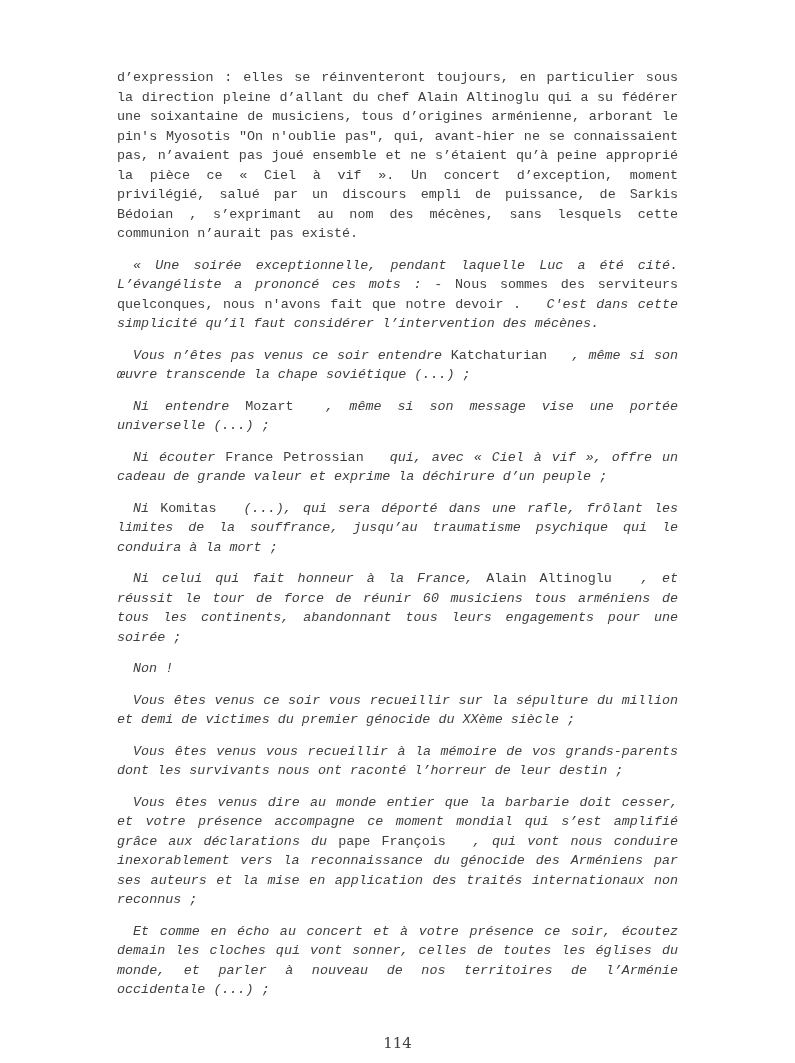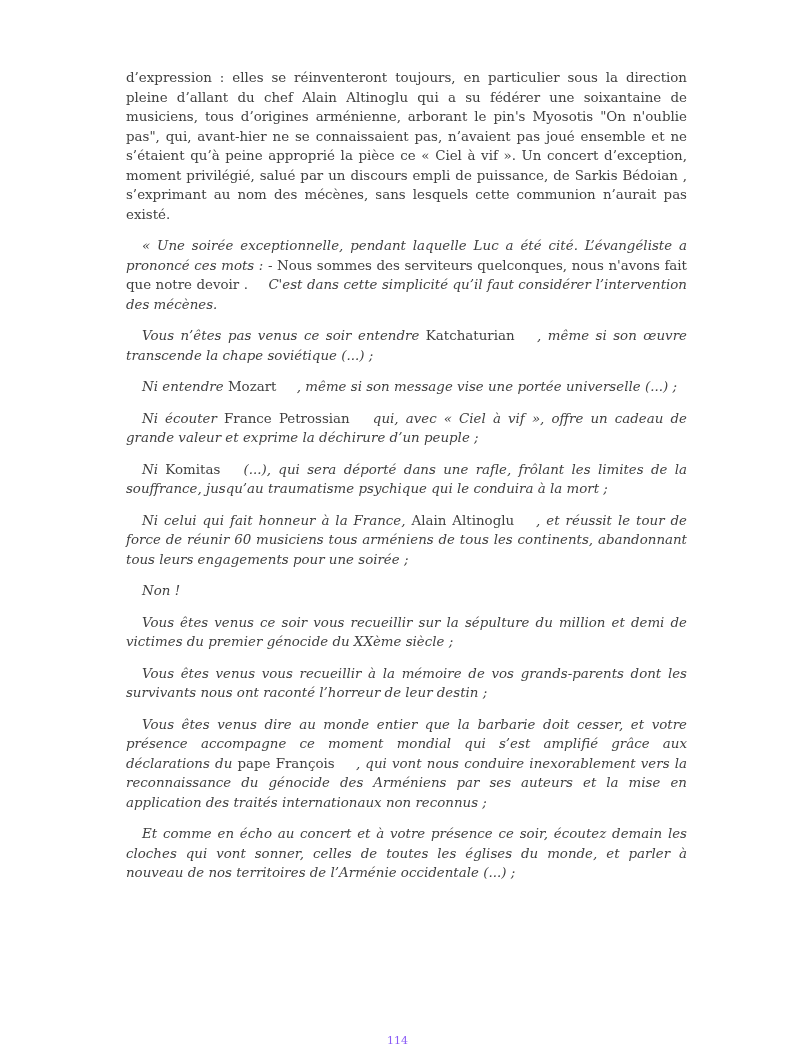--- a/index.html
+++ b/index.html
@@ -12,39 +12,40 @@
     width: 795px;
     height: 1063px;
     background: #ffffff;
     overflow: hidden;
     font-family: "DejaVu Serif", "Liberation Serif", serif;
     color: #3f3f3f;
   }
   .text-block {
     position: absolute;
     top: 68px;
-    left: 126px;
+    left: 117px;
     width: 561px;
     font-size: 13.4px;
     line-height: 19.5px;
     text-align: justify;
+    font-family: Liberation Mono, monospace;
   }
   .text-block p {
     margin: 0 0 12px 0;
   }
   .run-italic { font-style: italic; margin-left: 16px; }
   .run-normal { font-style: normal; }
   .footer {
     position: absolute;
     top: 1034px;
     left: 0;
     width: 100%;
     text-align: center;
-    font-size: 11px;
-    color: #8b5cf6;
+    font-size: 15px;
+    color: #404040;
   }
 </style>
 </head>
 <body>
 
 <div class="page">
   <div class="text-block" id="paragraphs">
       <p><span class="run-normal">d’expression : elles se réinventeront toujours, en particulier sous la direction pleine d’allant du chef Alain Altinoglu qui a su fédérer une soixantaine de musiciens, tous d’origines arménienne, arborant le pin's Myosotis "On n'oublie pas", qui, avant-hier ne se connaissaient pas, n’avaient pas joué ensemble et ne s’étaient qu’à peine approprié la pièce ce « Ciel à vif ». Un concert d’exception, moment privilégié, salué par un discours empli de puissance, de Sarkis Bédoian , s’exprimant au nom des mécènes, sans lesquels cette communion n’aurait pas existé.</span></p>
       <p><span class="run-italic"> « Une soirée exceptionnelle, pendant laquelle Luc a été cité. L’évangéliste a prononcé ces mots : </span><span class="run-normal">- Nous sommes des serviteurs quelconques, nous n'avons fait que notre devoir . </span><span class="run-italic">C'est dans cette simplicité qu’il faut considérer l’intervention des mécènes.</span></p>
       <p><span class="run-italic">Vous n’êtes pas venus ce soir entendre </span><span class="run-normal">Katchaturian </span><span class="run-italic">, même si son œuvre transcende la chape soviétique (...) ;</span></p>

